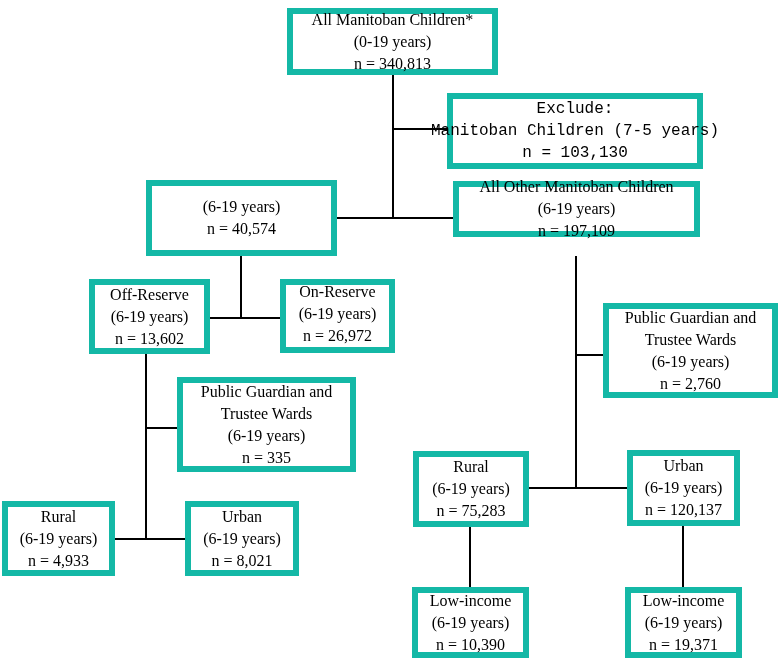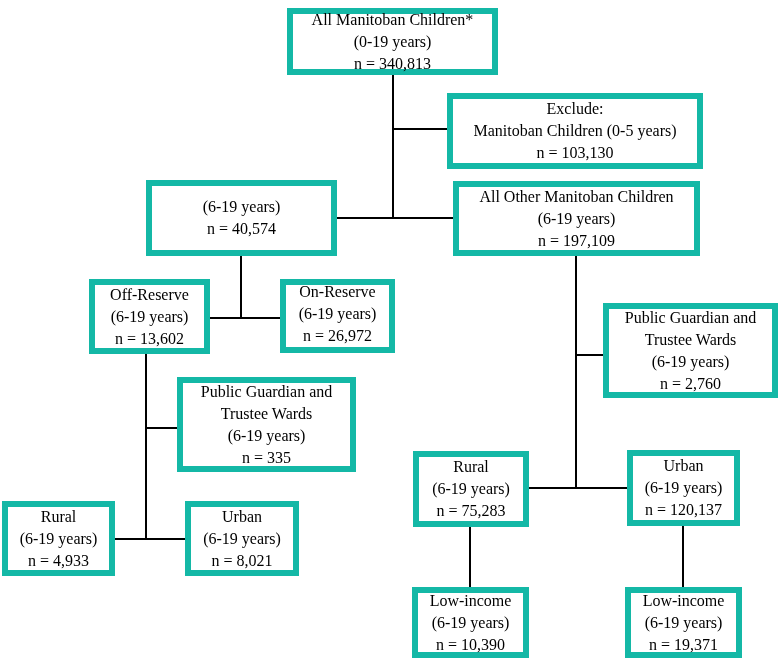--- a/index.html
+++ b/index.html
@@ -31,23 +31,23 @@
     z-index: 2;
   }
   .box div { white-space: nowrap; }
   .line {
     position: absolute;
     background: #000000;
     z-index: 1;
   }
   
   #n-all-children     { left:287px; top:8px;   width:211px; height:67px; }
-  #n-exclude          { left:447px; top:93px;  width:256px; height:76px; }
+  #n-exclude          { left:447px; top:93px;  width:256px; height:76px;font-family:Liberation Mono, monospace; }
   #n-first-nations    { left:146px; top:180px; width:191px; height:76px; }
-  #n-all-other        { left:453px; top:181px; width:247px; height:75px; }
+  #n-all-other        { left:453px; top:181px; width:247px; height:56px; }
   #n-off-reserve      { left:89px;  top:279px; width:121px; height:75px; }
   #n-on-reserve       { left:280px; top:279px; width:115px; height:74px;justify-content:flex-end; }
   #n-pgt-left         { left:177px; top:377px; width:179px; height:95px; }
   #n-pgt-right        { left:603px; top:303px; width:175px; height:95px; }
   #n-rural-left       { left:2px;   top:501px; width:113px; height:75px; }
   #n-urban-left       { left:185px; top:501px; width:114px; height:75px; }
   #n-rural-right      { left:413px; top:451px; width:116px; height:76px; }
   #n-urban-right      { left:627px; top:450px; width:113px; height:76px; }
   #n-low-income-left  { left:412px; top:587px; width:117px; height:71px; }
   #n-low-income-right { left:625px; top:587px; width:117px; height:71px; }
@@ -86,21 +86,21 @@
   <div class="line" id="l-urban-right-down"></div>
 
   <div class="box" id="n-all-children">
     <div>All Manitoban Children*</div>
     <div>(0-19 years)</div>
     <div>n = 340,813</div>
   </div>
 
   <div class="box" id="n-exclude">
     <div>Exclude:</div>
-    <div>Manitoban Children (0-5 years)</div>
+    <div>Manitoban Children (7-5 years)</div>
     <div>n = 103,130</div>
   </div>
 
   <div class="box" id="n-first-nations">
     <div>(6-19 years)</div>
     <div>n = 40,574</div>
   </div>
 
   <div class="box" id="n-all-other">
     <div>All Other Manitoban Children</div>

